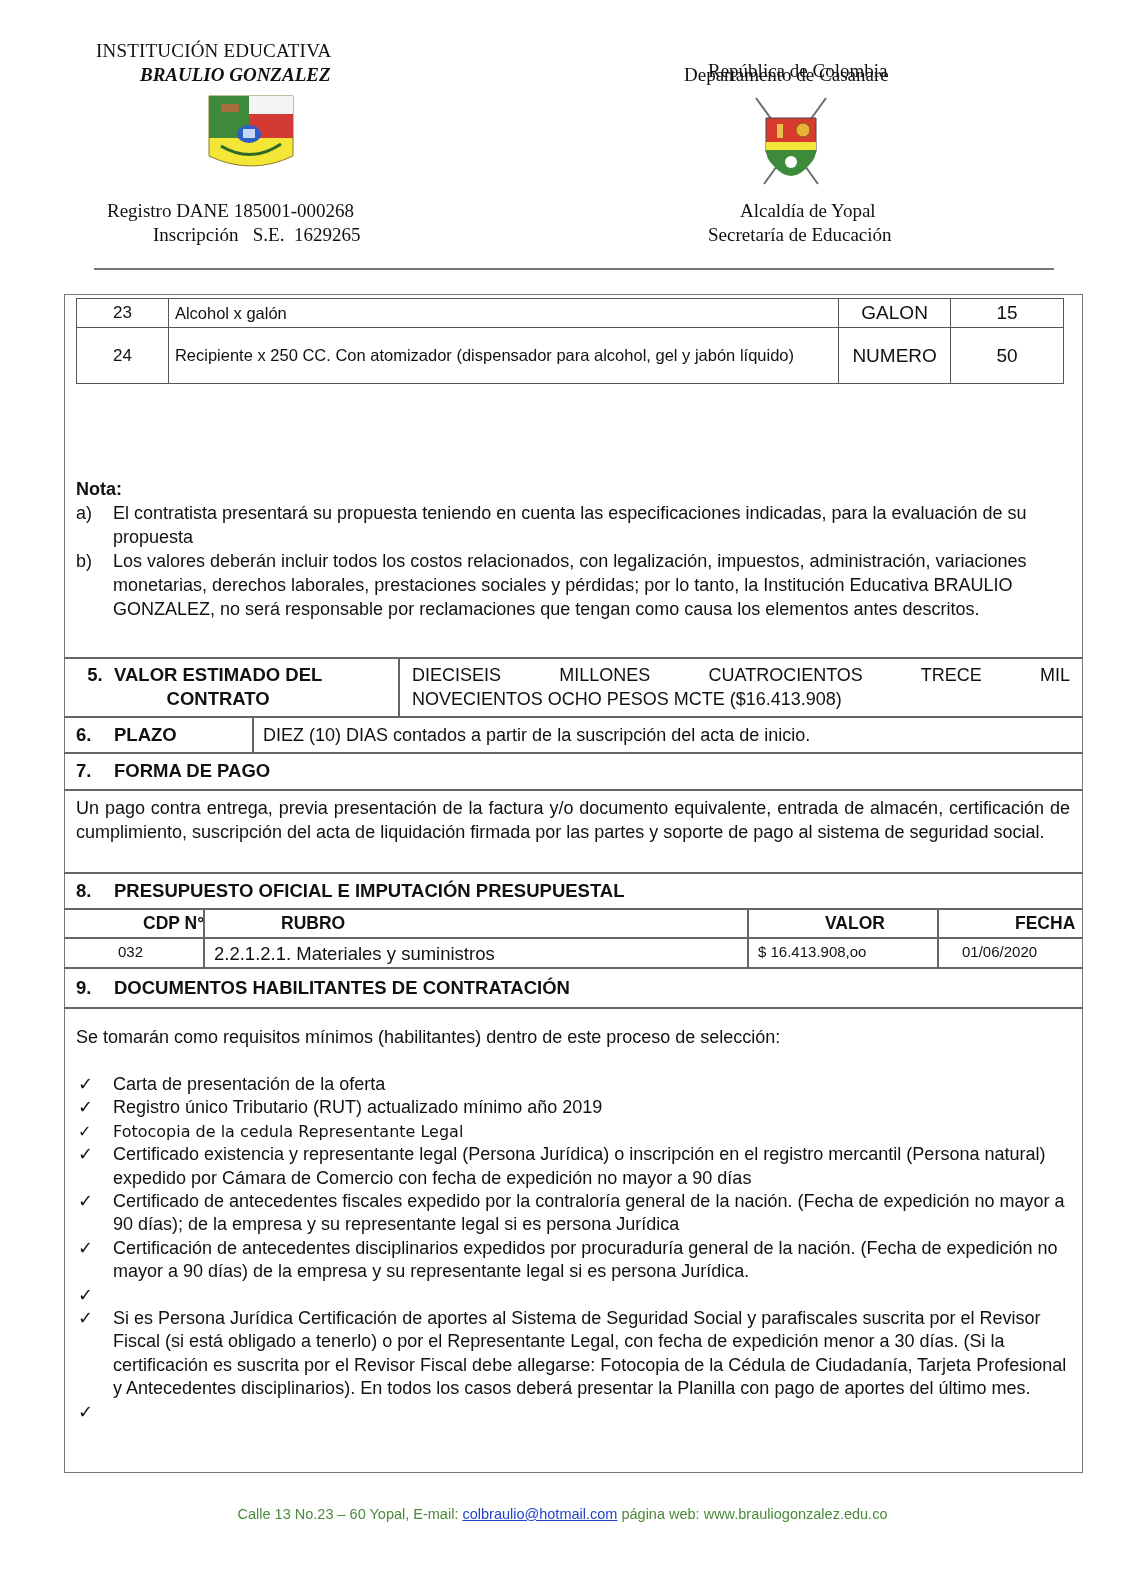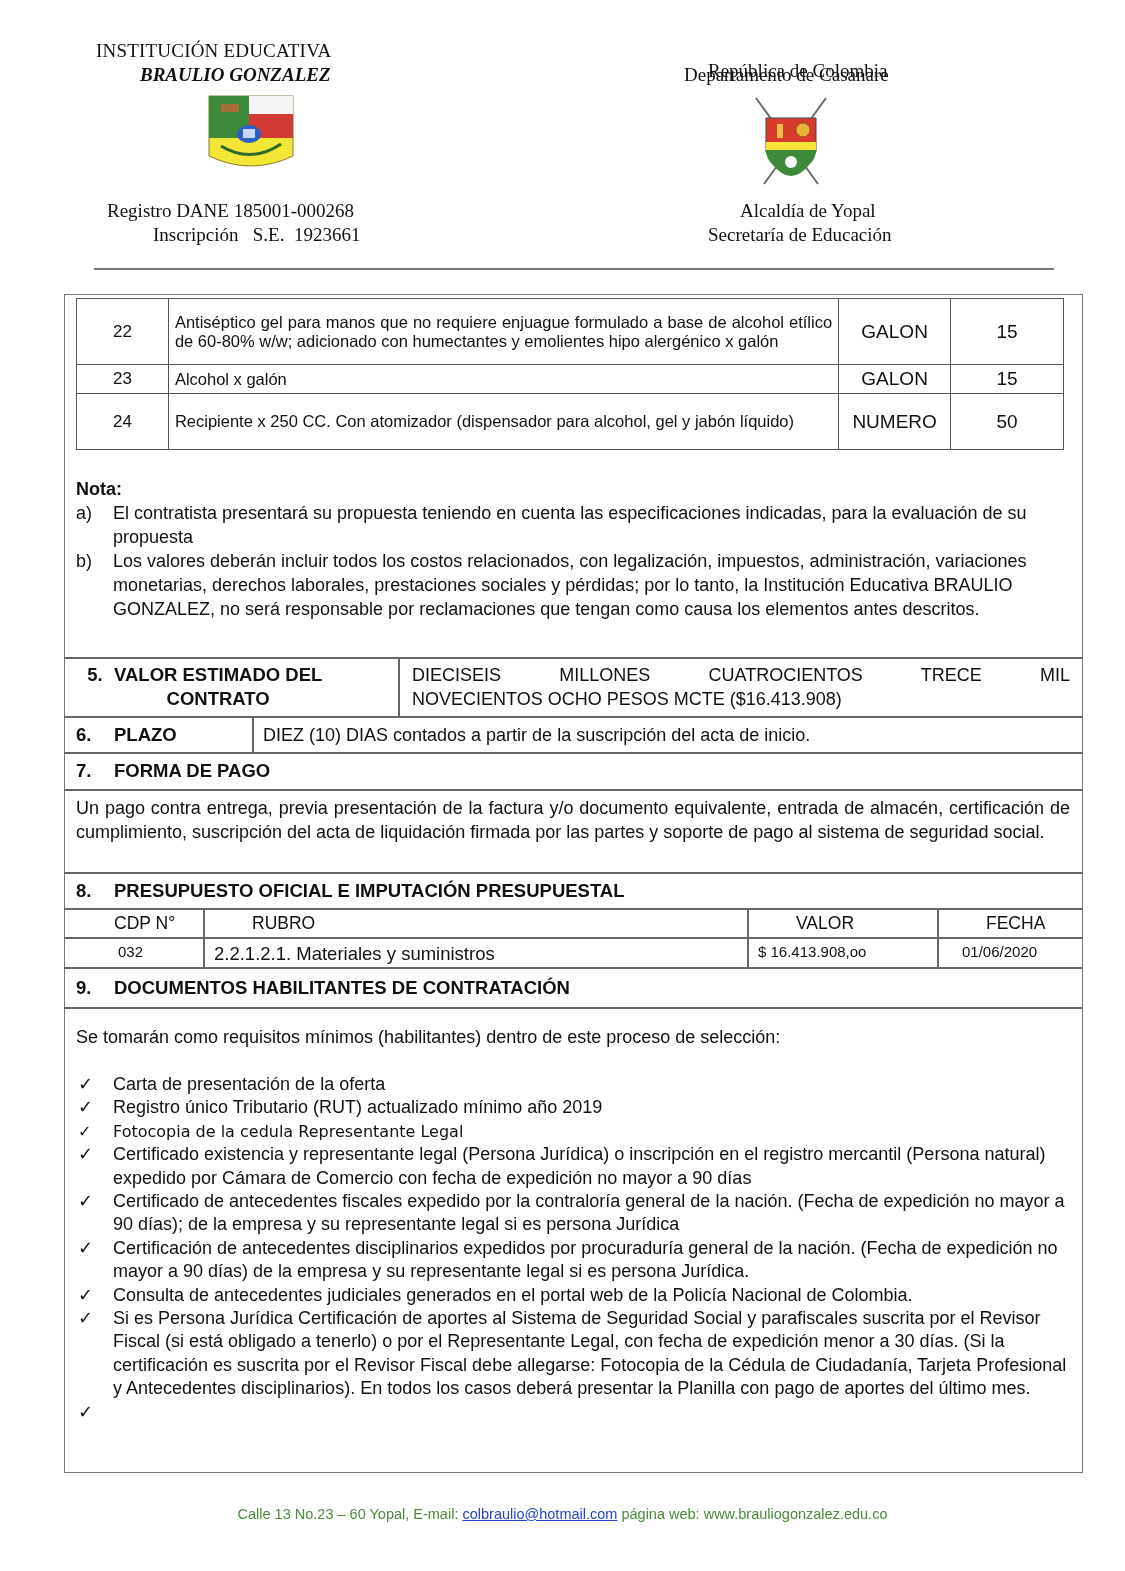--- a/index.html
+++ b/index.html
@@ -36,21 +36,21 @@
 
   .hline { position: absolute; left: 64px; width: 1019px; height: 1.5px; background: #666; }
   .vline { position: absolute; width: 1.5px; background: #666; }
 
   .sec { position: absolute; font-size: 18.5px; font-weight: bold; line-height: 24px; }
   .sec .n { display: inline-block; width: 38px; }
   .txt { position: absolute; font-size: 18px; line-height: 24px; }
 
   .just { text-align: justify; text-align-last: justify; }
 
-  .cdp-head { position: absolute; font-size: 17.5px; font-weight: normal; }
+  .cdp-head { position: absolute; font-size: 17.5px; font-weight: bold; margin-left: 29px; }
   .cdp-cell { position: absolute; font-size: 15px; }
 
   .checks { position: absolute; left: 76px; top: 1073px; width: 995px; font-size: 18px; line-height: 23.4px; }
   .check { display: flex; }
   .check .mark { width: 37px; flex-shrink: 0; padding-left: 2px; }
   .check.small { font-size: 16px; font-family: "DejaVu Sans", sans-serif; }
 
   .footer { position: absolute; left: 0; top: 1506px; width: 1125px; text-align: center; font-size: 14.5px; color: #4a8a3a; }
   .footer .link { color: #2244cc; text-decoration: underline; }
 </style>
@@ -66,21 +66,21 @@
     <rect x="2" y="2" width="40" height="42" fill="#3d8a3a"></rect>
     <rect x="42" y="2" width="44" height="18" fill="#f4f4f4"></rect>
     <rect x="42" y="20" width="44" height="24" fill="#d33a33"></rect>
     <rect x="14" y="10" width="18" height="8" fill="#a56d3a"></rect>
     <ellipse cx="42" cy="40" rx="12" ry="9" fill="#2d5fc8"></ellipse>
     <rect x="36" y="35" width="12" height="9" fill="#c9d6f5"></rect>
     <path d="M14 52 Q44 70 74 50" stroke="#2d6a2a" stroke-width="3" fill="none"></path>
   </svg>
 
   <div class="hdr-left-reg">Registro DANE 185001-000268</div>
-  <div class="hdr-left-ins">Inscripción   S.E.  1923661</div>
+  <div class="hdr-left-ins">Inscripción   S.E.  1629265</div>
 
   <div class="hdr-right-1">República de Colombia</div>
   <div class="hdr-right-2">Departamento de Casanare</div>
 
   <svg class="crest-right" viewBox="0 0 78 92">
     <line x1="4" y1="2" x2="66" y2="88" stroke="#6b6b6b" stroke-width="2"></line>
     <line x1="74" y1="2" x2="12" y2="88" stroke="#6b6b6b" stroke-width="2"></line>
     <path d="M14 22 L64 22 L64 56 Q39 92 14 56 Z" fill="#d83a2e" stroke="#444" stroke-width="1"></path>
     <rect x="14" y="46" width="50" height="8" fill="#f5e43a"></rect>
     <path d="M14 54 L64 54 Q64 62 58 68 Q39 92 20 68 Q14 62 14 54 Z" fill="#3d8a3a"></path>
@@ -91,26 +91,20 @@
 
   <div class="hdr-right-3">Alcaldía de Yopal</div>
   <div class="hdr-right-4">Secretaría de Educación</div>
   <div class="hdr-rule"></div>
 </div>
 
 <div class="frame"></div>
 
 <table class="items">
   <tbody>
-      <tr style="height:66px">
-    <td class="c-num">22</td>
-    <td class="c-desc">Antiséptico gel para manos que no requiere enjuague formulado a base de alcohol etílico de 60-80% w/w; adicionado con humectantes y emolientes hipo alergénico x galón</td>
-    <td class="c-unit">GALON</td>
-    <td class="c-qty">15</td>
-  </tr>
   <tr style="height:29px">
     <td class="c-num">23</td>
     <td class="c-desc">Alcohol x galón</td>
     <td class="c-unit">GALON</td>
     <td class="c-qty">15</td>
   </tr>
   <tr style="height:56px">
     <td class="c-num">24</td>
     <td class="c-desc" style="text-align:left">Recipiente x 250 CC. Con atomizador (dispensador para alcohol, gel y jabón líquido)</td>
     <td class="c-unit">NUMERO</td>
@@ -201,21 +195,20 @@
   <div class="check">
       <span class="mark">✓</span>
       <span>Certificado de antecedentes fiscales expedido por la contraloría general de la nación. (Fecha de expedición no mayor a 90 días); de la empresa y su representante legal si es persona Jurídica</span>
     </div>
   <div class="check">
       <span class="mark">✓</span>
       <span>Certificación de antecedentes disciplinarios expedidos por procuraduría general de la nación. (Fecha de expedición no mayor a 90 días) de la empresa y su representante legal si es persona Jurídica.</span>
     </div>
   <div class="check">
       <span class="mark">✓</span>
-      <span>Consulta de antecedentes judiciales generados en el portal web de la Policía Nacional de Colombia.</span>
     </div>
   <div class="check">
       <span class="mark">✓</span>
       <span>Si es Persona Jurídica Certificación de aportes al Sistema de Seguridad Social y parafiscales suscrita por el Revisor Fiscal (si está obligado a tenerlo) o por el Representante Legal, con fecha de expedición menor a 30 días. (Si la certificación es suscrita por el Revisor Fiscal debe allegarse: Fotocopia de la Cédula de Ciudadanía, Tarjeta Profesional y Antecedentes disciplinarios). En todos los casos deberá presentar la Planilla con pago de aportes del último mes.</span>
     </div>
   <div class="check">
       <span class="mark">✓</span>
     </div>
 </div>
 

